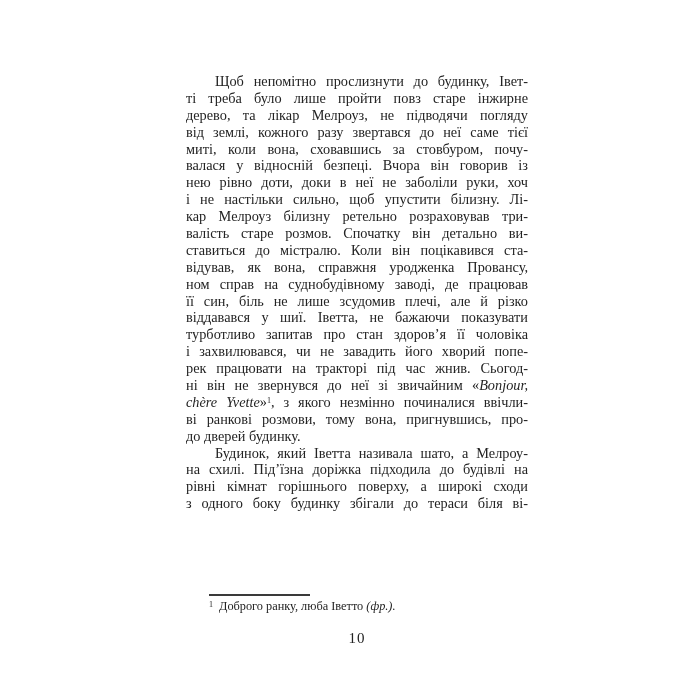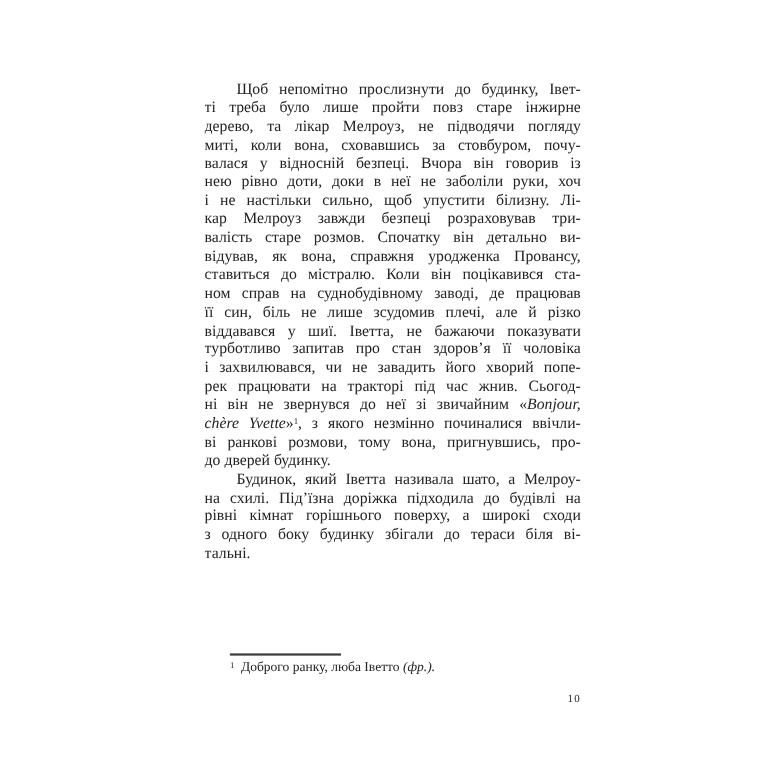--- a/index.html
+++ b/index.html
@@ -55,53 +55,53 @@
     width: 319px;
     font-size: 12.3px;
     line-height: 15px;
   }
   .footnote sup { margin-right: 6px; vertical-align: 3px; }
   .page-number {
     position: absolute;
     left: 186px;
     top: 630px;
     width: 342px;
-    text-align: right;
-    font-size: 10px;
+    text-align: center;
+    font-size: 15px;
     letter-spacing: 1px;
   }
 </style>
 </head>
 <body>
 
 <div class="book-page">
   <div class="text-block">
       <div class="line indent"><span>Щоб непомітно прослизнути до будинку, Івет-</span></div>
       <div class="line"><span>ті треба було лише пройти повз старе інжирне</span></div>
       <div class="line"><span>дерево, та лікар Мелроуз, не підводячи погляду</span></div>
+      <div class="line"><span>від землі, кожного разу звертався до неї саме тієї</span></div>
       <div class="line"><span>миті, коли вона, сховавшись за стовбуром, почу-</span></div>
       <div class="line"><span>валася у відносній безпеці. Вчора він говорив із</span></div>
       <div class="line"><span>нею рівно доти, доки в неї не заболіли руки, хоч</span></div>
       <div class="line"><span>і не настільки сильно, щоб упустити білизну. Лі-</span></div>
-      <div class="line"><span>кар Мелроуз завжди безпеці розраховував три-</span></div>
+      <div class="line"><span>кар Мелроуз білизну ретельно розраховував три-</span></div>
       <div class="line"><span>валість старе розмов. Спочатку він детально ви-</span></div>
+      <div class="line"><span>ставиться до містралю. Коли він поцікавився ста-</span></div>
       <div class="line"><span>відував, як вона, справжня уродженка Провансу,</span></div>
-      <div class="line"><span>ставиться до містралю. Коли він поцікавився ста-</span></div>
       <div class="line"><span>ном справ на суднобудівному заводі, де працював</span></div>
       <div class="line"><span>її син, біль не лише зсудомив плечі, але й різко</span></div>
       <div class="line"><span>віддавався у шиї. Іветта, не бажаючи показувати</span></div>
       <div class="line"><span>турботливо запитав про стан здоров’я її чоловіка</span></div>
       <div class="line"><span>і захвилювався, чи не завадить його хворий попе-</span></div>
       <div class="line"><span>рек працювати на тракторі під час жнив. Сьогод-</span></div>
       <div class="line"><span>ні він не звернувся до неї зі звичайним «</span><em>Bonjour,</em></div>
       <div class="line"><em>chère Yvette</em><span>»</span><sup>1</sup><span>, з якого незмінно починалися ввічли-</span></div>
       <div class="line"><span>ві ранкові розмови, тому вона, пригнувшись, про-</span></div>
       <div class="line last"><span>до дверей будинку.</span></div>
       <div class="line indent"><span>Будинок, який Іветта називала шато, а Мелроу-</span></div>
       <div class="line"><span>на схилі. Під’їзна доріжка підходила до будівлі на</span></div>
       <div class="line"><span>рівні кімнат горішнього поверху, а широкі сходи</span></div>
       <div class="line"><span>з одного боку будинку збігали до тераси біля ві-</span></div>
-      <div class="line last"><span>тальні.</span></div>
     </div>
   <div class="footnote-rule"></div>
   <div class="footnote"><sup>1</sup><span>Доброго ранку, люба Іветто </span><em>(фр.).</em></div>
   <div class="page-number">10</div>
 </div>
 
 </body></html>

